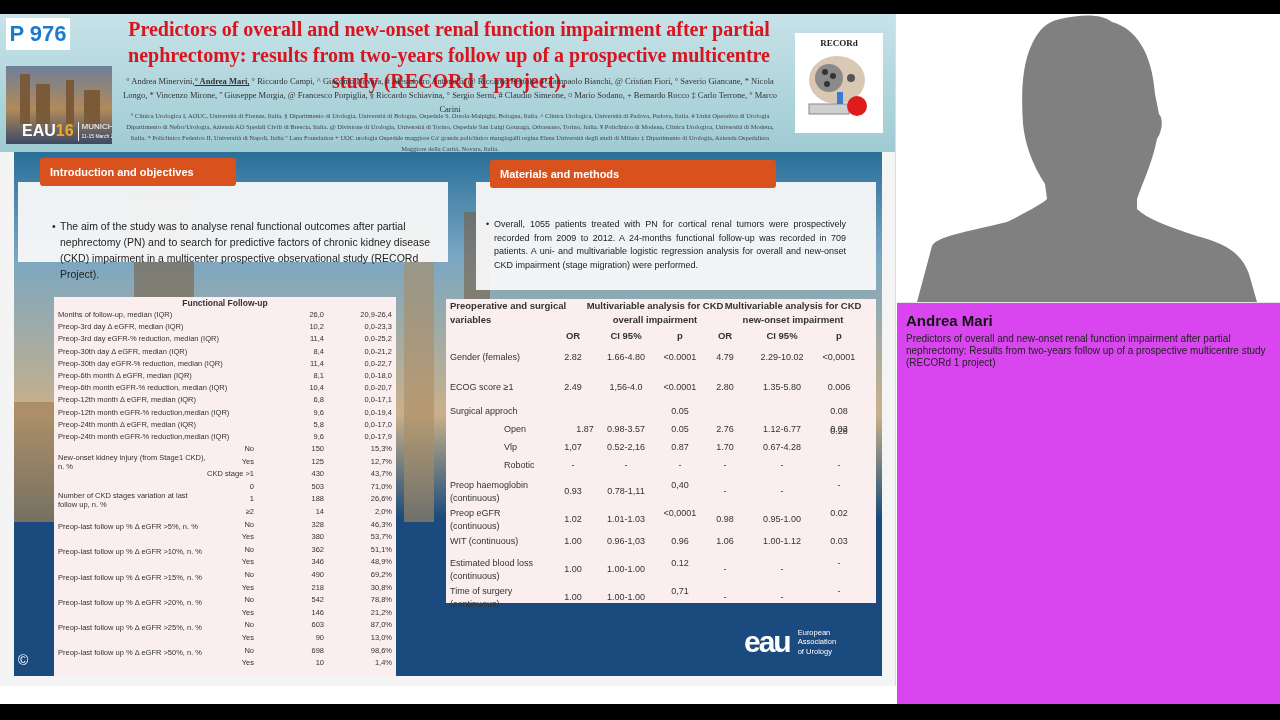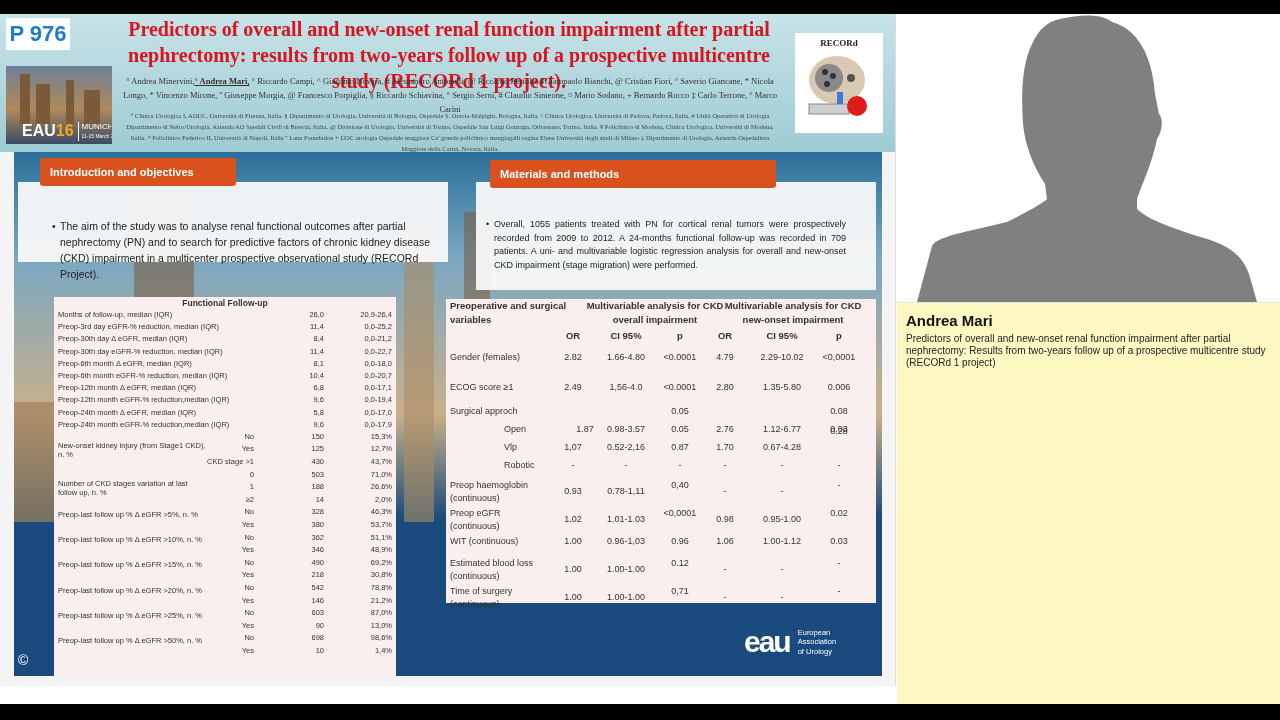--- a/index.html
+++ b/index.html
@@ -52,21 +52,21 @@
   .mva .cell { position: absolute; line-height: 13px; }
   .mva .c { text-align: center; }
 
   .eau-logo { position: absolute; left: 730px; top: 470px; width: 130px; height: 40px; display: flex; align-items: center; gap: 8px; }
   .eau-logo .mark { color: #fff; font-weight: bold; font-size: 30px; letter-spacing: -2px; font-family: "Liberation Sans", sans-serif; }
   .eau-logo .txt { color: #fff; font-size: 7.5px; line-height: 9.5px; }
   .copyright { position: absolute; left: 4px; top: 500px; color: #fff; font-size: 14px; }
 
   
   .speaker-photo { position: absolute; left: 897px; top: 0; width: 383px; height: 288px; background: #fff; }
-  .speaker-info { position: absolute; left: 897px; top: 288px; width: 383px; height: 402px; background: #fef9c3; border-top: 1px solid #e6e6e6; }
+  .speaker-info { position: absolute; left: 897px; top: 288px; width: 383px; height: 402px; background: #d946ef; border-top: 1px solid #e6e6e6; }
   .speaker-name { position: absolute; left: 9px; top: 9px; font-size: 15px; font-weight: bold; color: #111; }
   .speaker-talk { position: absolute; left: 9px; top: 30px; width: 368px; font-size: 10px; line-height: 12px; color: #222; }
 </style>
 </head>
 <body>
 
 <div class="topbar"></div>
 
 <div class="stage">
 
@@ -127,20 +127,25 @@
         <span style="position:absolute;left:0;">•</span><span>Overall, 1055 patients treated with PN for cortical renal tumors were prospectively recorded from 2009 to 2012. A 24-months functional follow-up was recorded in 709 patients. A uni- and multivariable logistic regression analysis for overall and new-onset CKD impairment (stage migration) were performed.</span>
       </div>
 
       <div class="ffu">
         <div class="ffu-title">Functional Follow-up</div>
         <div id="ffu-rows">
             <div class="ffu-row">
               <span class="lbl">Months of follow-up, median (IQR)</span>
               <span class="v1">26,0</span>
               <span class="v2">20,9-26,4</span>
+            </div>
+            <div class="ffu-row">
+              <span class="lbl">Preop-3rd day Δ eGFR, median (IQR)</span>
+              <span class="v1">10,2</span>
+              <span class="v2">0,0-23,3</span>
             </div>
             <div class="ffu-row">
               <span class="lbl">Preop-3rd day eGFR-% reduction, median (IQR)</span>
               <span class="v1">11,4</span>
               <span class="v2">0,0-25,2</span>
             </div>
             <div class="ffu-row">
               <span class="lbl">Preop-30th day Δ eGFR, median (IQR)</span>
               <span class="v1">8,4</span>
               <span class="v2">0,0-21,2</span>

